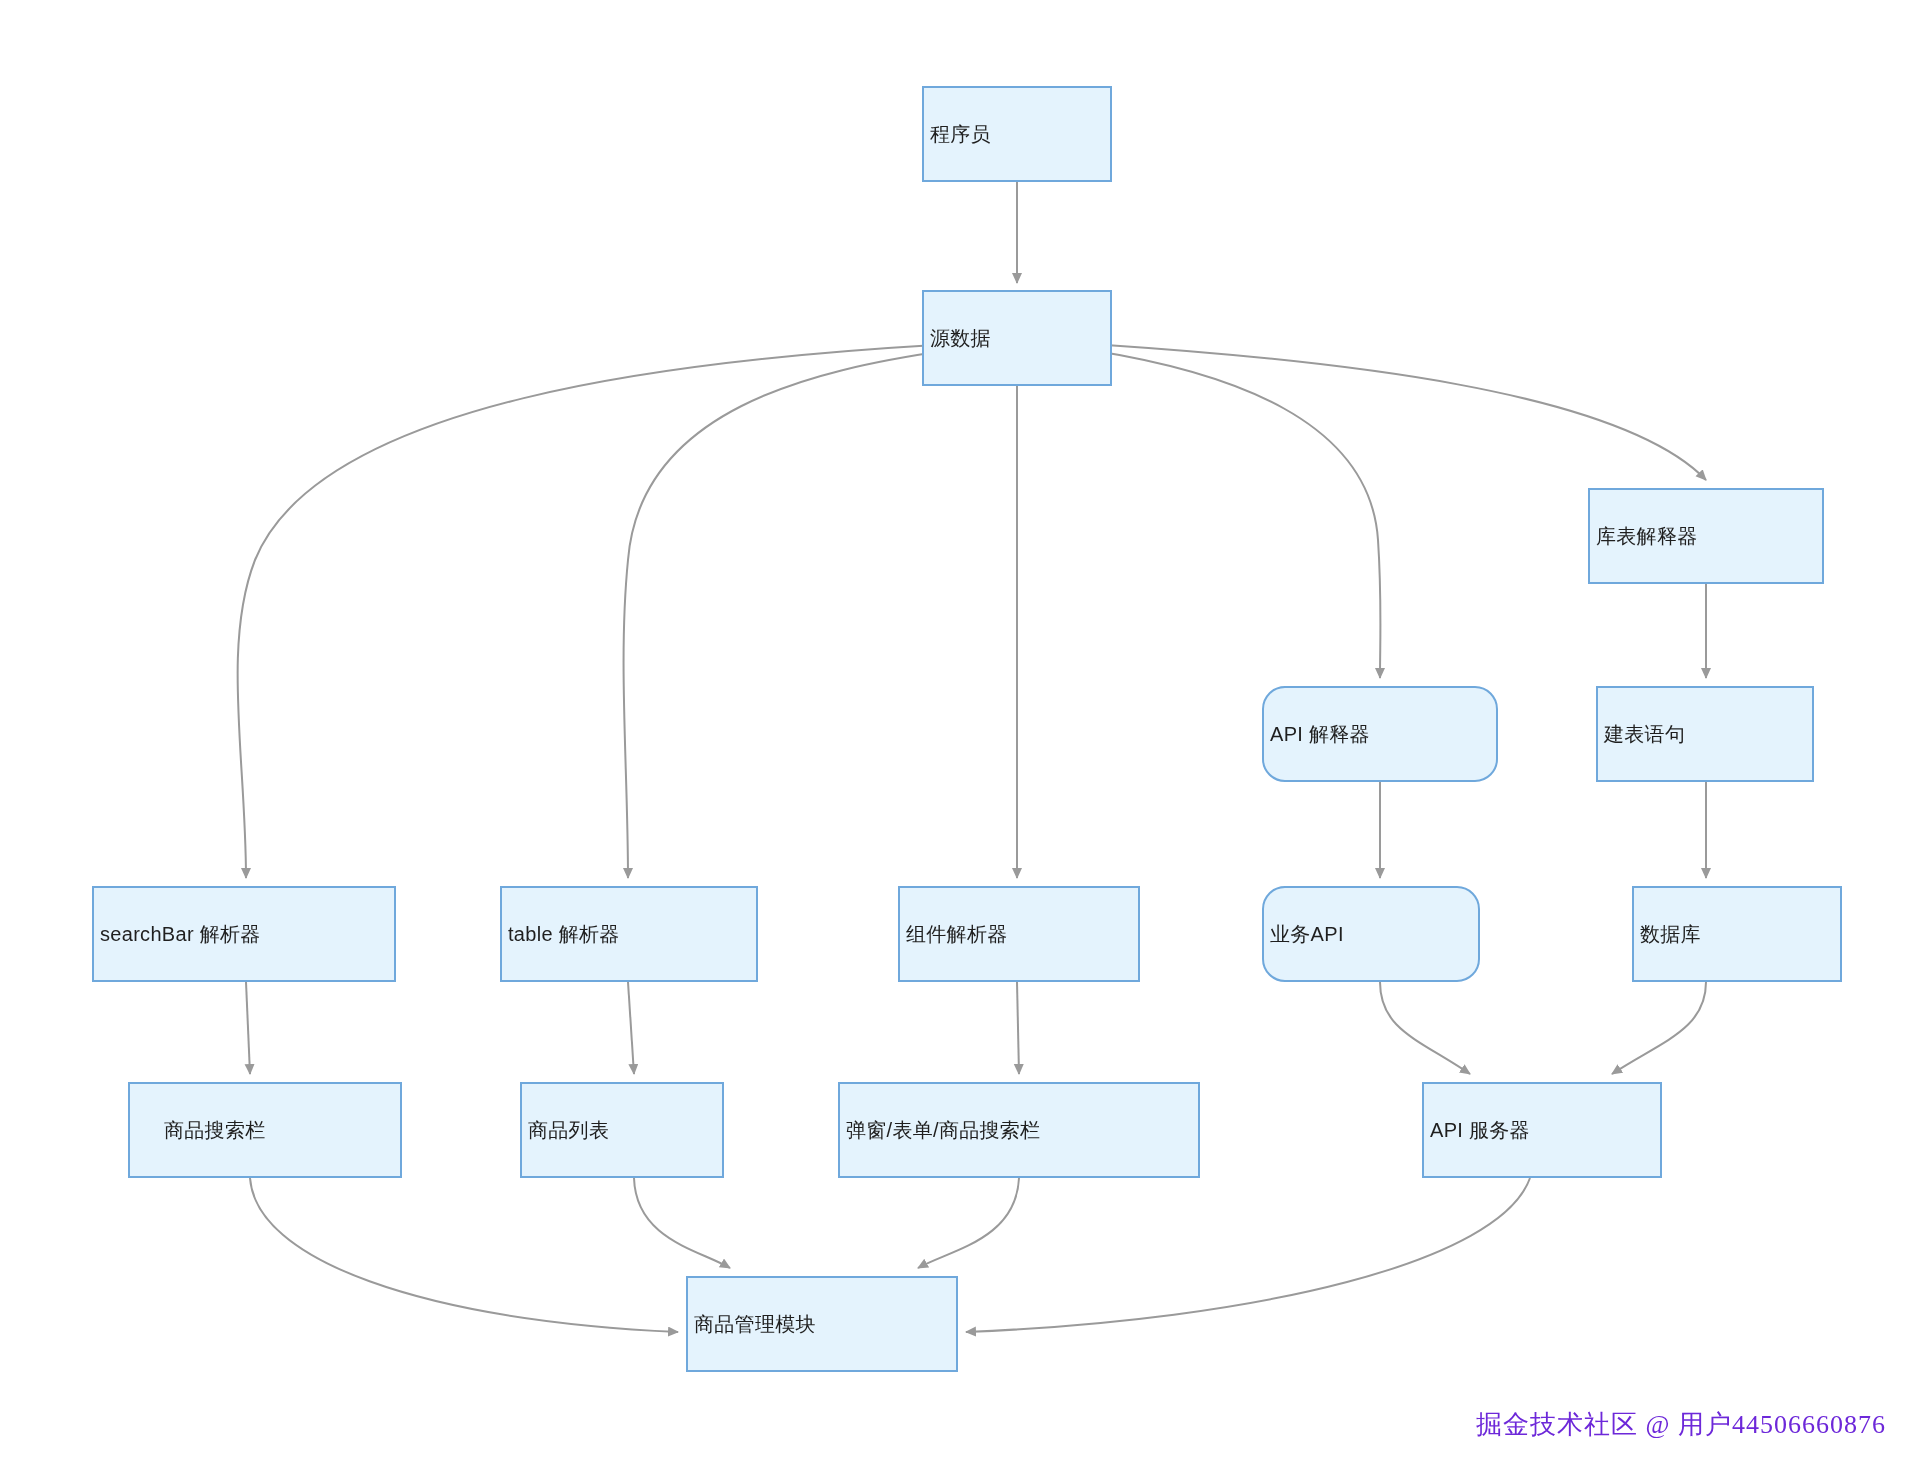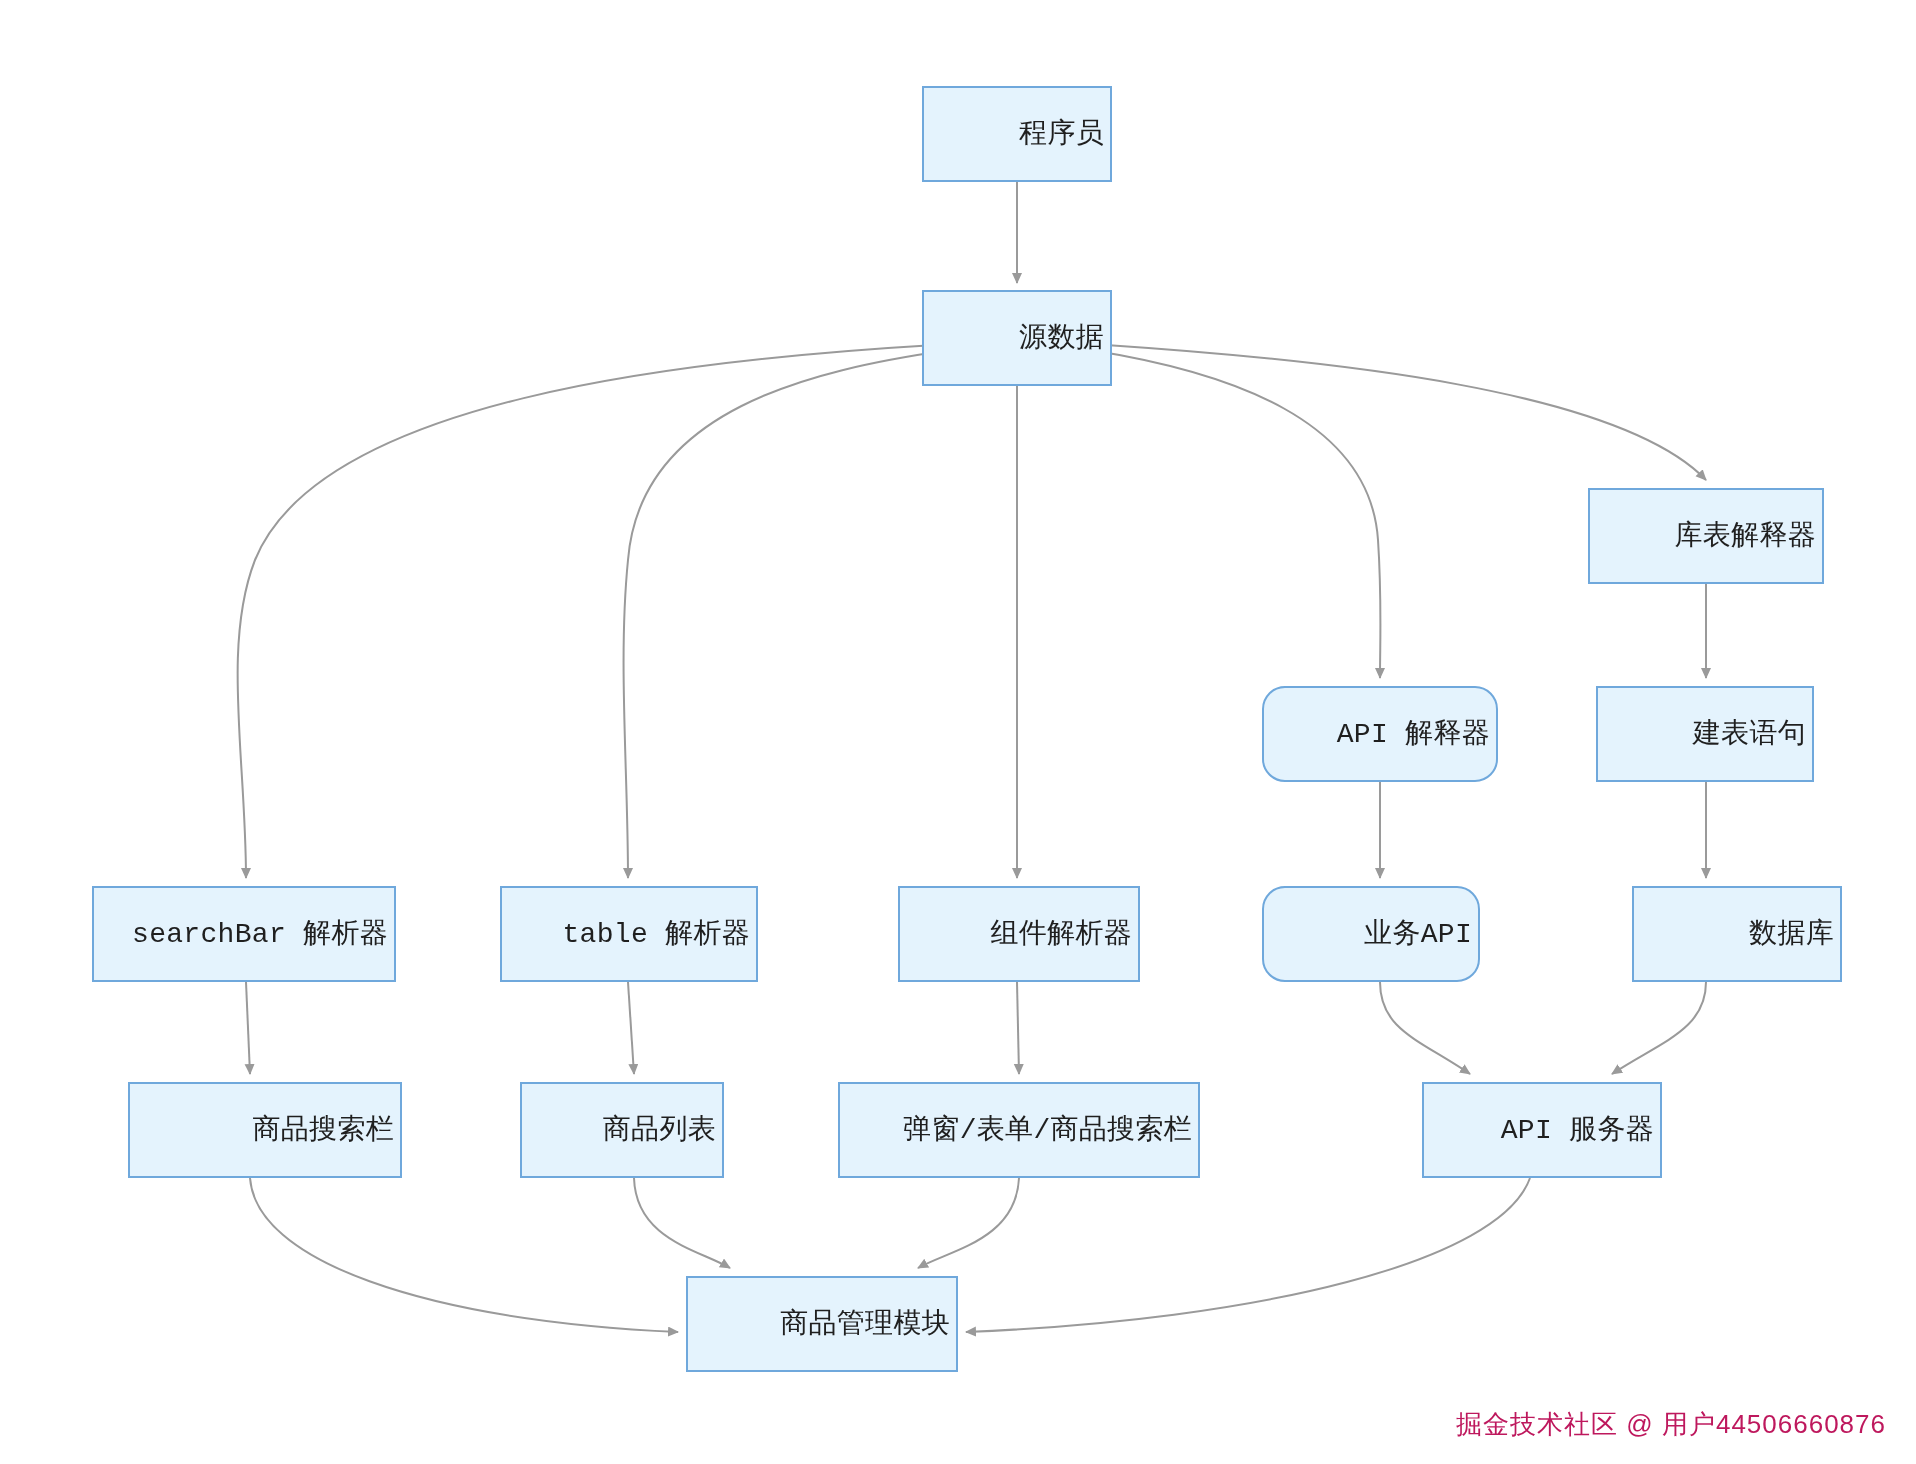--- a/index.html
+++ b/index.html
@@ -28,41 +28,40 @@
     height: 1464px;
     pointer-events: none;
   }
   .node {
     position: absolute;
     box-sizing: border-box;
     background: #e4f3fd;
     border: 2px solid #6fa8dc;
     display: flex;
     align-items: center;
-    justify-content: flex-end;
+    justify-content: flex-start;
     color: #1f1f1f;
-    font-size: 28px;
+    font-size: 20px;
     line-height: 1.25;
     text-align: center;
     letter-spacing: 0.3px;
     white-space: nowrap;
-    font-family: Liberation Mono, monospace;
   }
   .node-label {
     display: block;
     padding: 0 6px;
   }
   #watermark {
     position: absolute;
     right: 30px;
     bottom: 22px;
     font-size: 26px;
-    color: #be185d;
+    color: #6d28d9;
     letter-spacing: 1px;
-    font-family: Liberation Sans, sans-serif;
+    font-family: Liberation Serif, serif;
     white-space: nowrap;
   }
 </style>
 </head>
 <body>
 
 <div id="canvas">
 
   <svg id="edges" viewBox="0 0 1916 1464" xmlns="http://www.w3.org/2000/svg">
     <defs>

